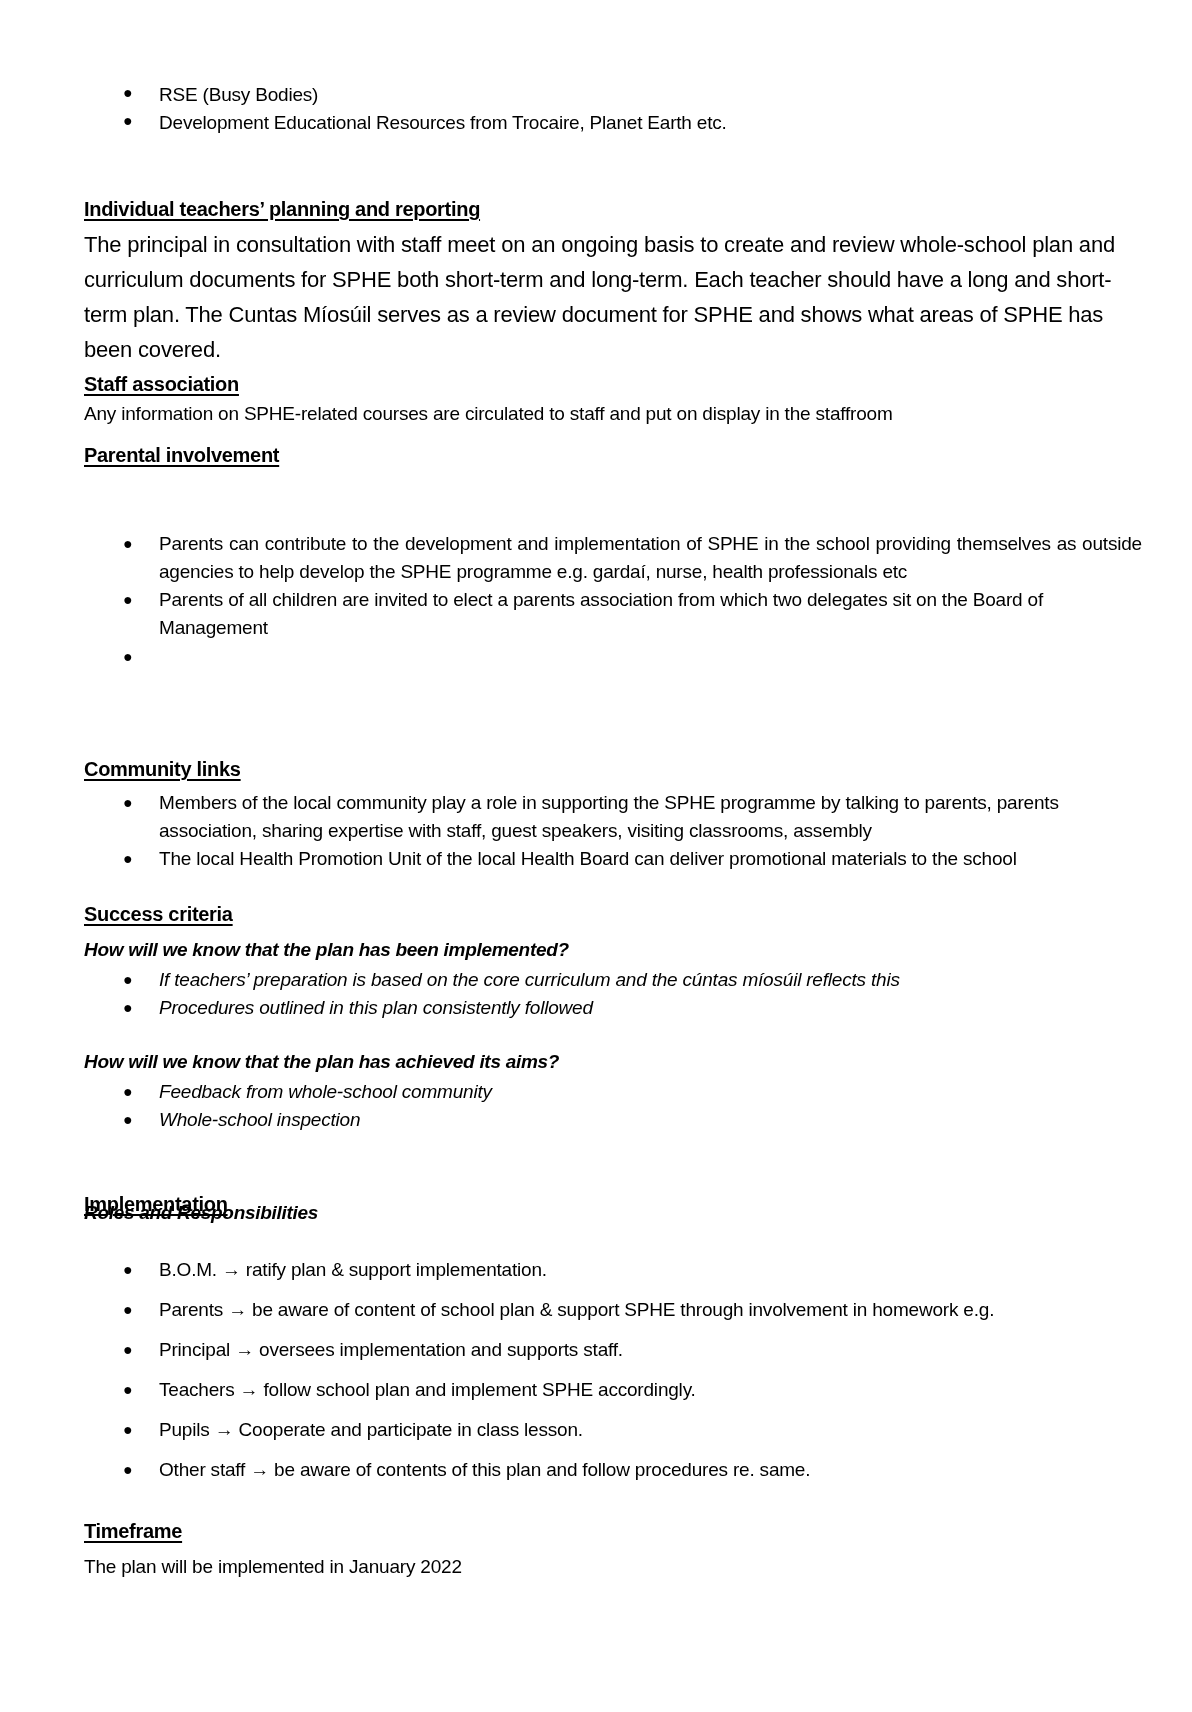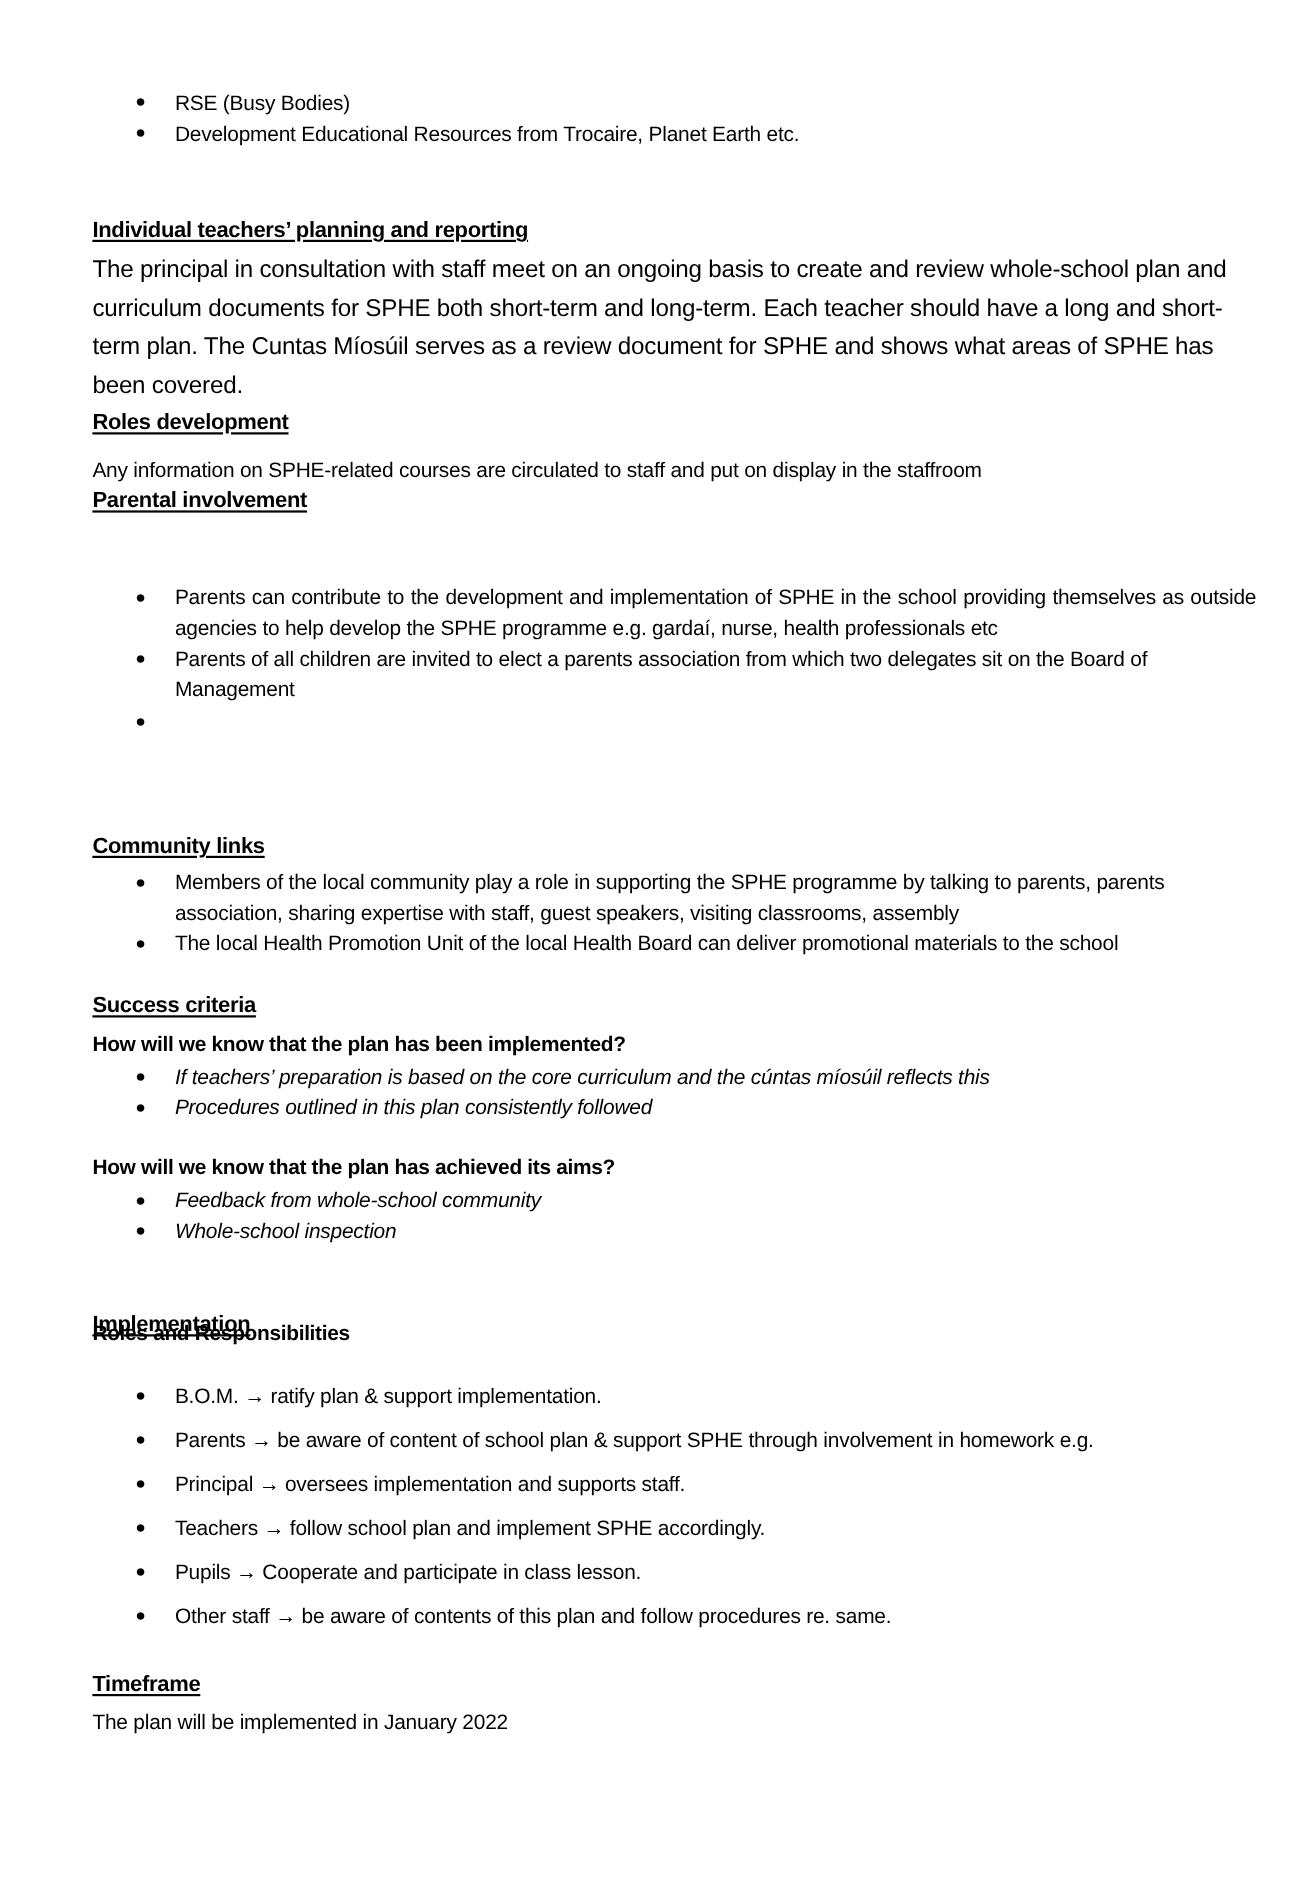--- a/index.html
+++ b/index.html
@@ -39,20 +39,21 @@
     .plain {
       font-size: 19px;
       white-space: nowrap;
       letter-spacing: -0.2px;
     }
     .subhead {
       font-size: 19px;
       font-weight: bold;
       white-space: nowrap;
       letter-spacing: -0.3px;
+      font-style: italic;
     }
     ul.bullets {
       list-style: none;
       margin: 0;
       padding: 0;
     }
     ul.bullets li {
       position: relative;
       padding-left: 75px;
       font-size: 19px;
@@ -80,22 +81,22 @@
     </li>
     <li style="height:28px;">
       <span class="dot">●</span>
       <span class="nowrap">Development Educational Resources from Trocaire, Planet Earth etc.</span>
     </li>
   </ul>
 
   <div class="heading abs" style="top:198px;">Individual teachers’ planning and reporting</div>
   <div class="body-text abs" style="top:227px; width:1050px;">The principal in consultation with staff meet on an ongoing basis to create and review whole-school plan and curriculum documents for SPHE both short-term and long-term. Each teacher should have a long and short-term plan. The Cuntas Míosúil serves as a review document for SPHE and shows what areas of SPHE has been covered.</div>
 
-  <div class="heading abs" style="top:373px;">Roles development</div>
-  <div class="plain abs" style="top:418px;">Any information on SPHE-related courses are circulated to staff and put on display in the staffroom</div>
+  <div class="heading abs" style="top:373px;">Staff association</div>
+  <div class="plain abs" style="top:403px;">Any information on SPHE-related courses are circulated to staff and put on display in the staffroom</div>
 
   <div class="heading abs" style="top:444px;">Parental involvement</div>
   <ul class="bullets abs" style="top:530px; width:1058px;">
     <li class="justify" style="line-height:28px; margin-bottom:0;">
       <span class="dot">●</span>
       <span>Parents can contribute to the development and implementation of SPHE in the school providing themselves as outside agencies to help develop the SPHE programme e.g. gardaí, nurse, health professionals etc</span>
     </li>
     <li style="line-height:28px;">
       <span class="dot">●</span>
       <span>Parents of all children are invited to elect a parents association from which two delegates sit on the Board of Management</span>

